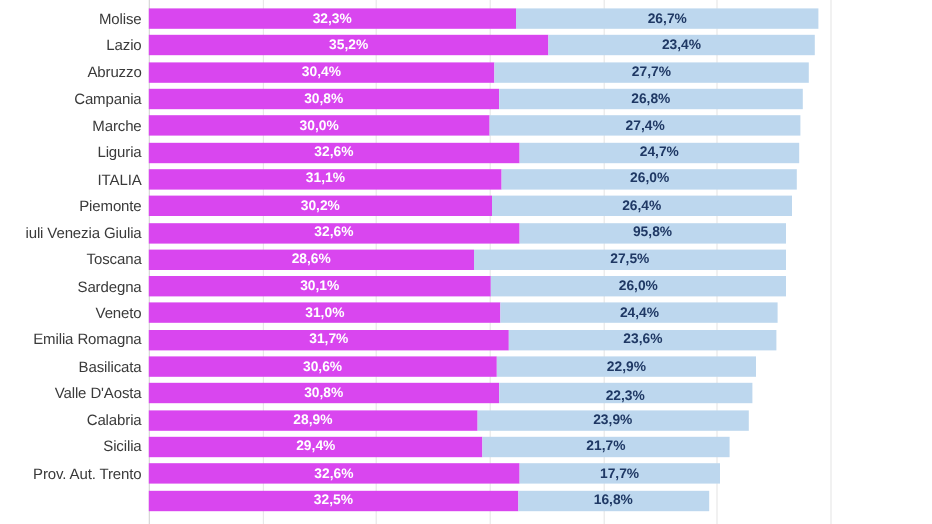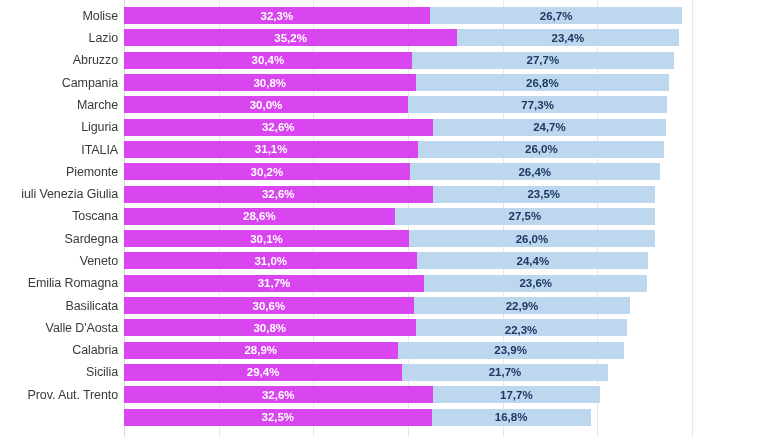--- a/index.html
+++ b/index.html
@@ -106,21 +106,21 @@
           </div>
         </div>
       </div>
       <div class="row" style="top: 89.7837px;">
         <div class="cat-label">Marche</div>
         <div class="bar-wrap">
           <div class="seg seg1" style="width: 283.946px;">
             <span class="seg-label">30,0%</span>
           </div>
           <div class="seg seg2" style="width: 259.338px;">
-            <span class="seg-label">77,3%</span>
+            <span class="seg-label">27,4%</span>
           </div>
         </div>
       </div>
       <div class="row" style="top: 112.08px;">
         <div class="cat-label">Liguria</div>
         <div class="bar-wrap">
           <div class="seg seg1" style="width: 308.555px;">
             <span class="seg-label">32,6%</span>
           </div>
           <div class="seg seg2" style="width: 233.783px;">
@@ -150,21 +150,21 @@
           </div>
         </div>
       </div>
       <div class="row" style="top: 178.967px;">
         <div class="cat-label">iuli Venezia Giulia</div>
         <div class="bar-wrap">
           <div class="seg seg1" style="width: 308.555px;">
             <span class="seg-label">32,6%</span>
           </div>
           <div class="seg seg2" style="width: 222.425px;">
-            <span class="seg-label">23,5%</span>
+            <span class="seg-label">95,8%</span>
           </div>
         </div>
       </div>
       <div class="row" style="top: 201.263px;">
         <div class="cat-label">Toscana</div>
         <div class="bar-wrap">
           <div class="seg seg1" style="width: 270.696px;">
             <span class="seg-label">28,6%</span>
           </div>
           <div class="seg seg2" style="width: 260.284px; text-align: center;">

